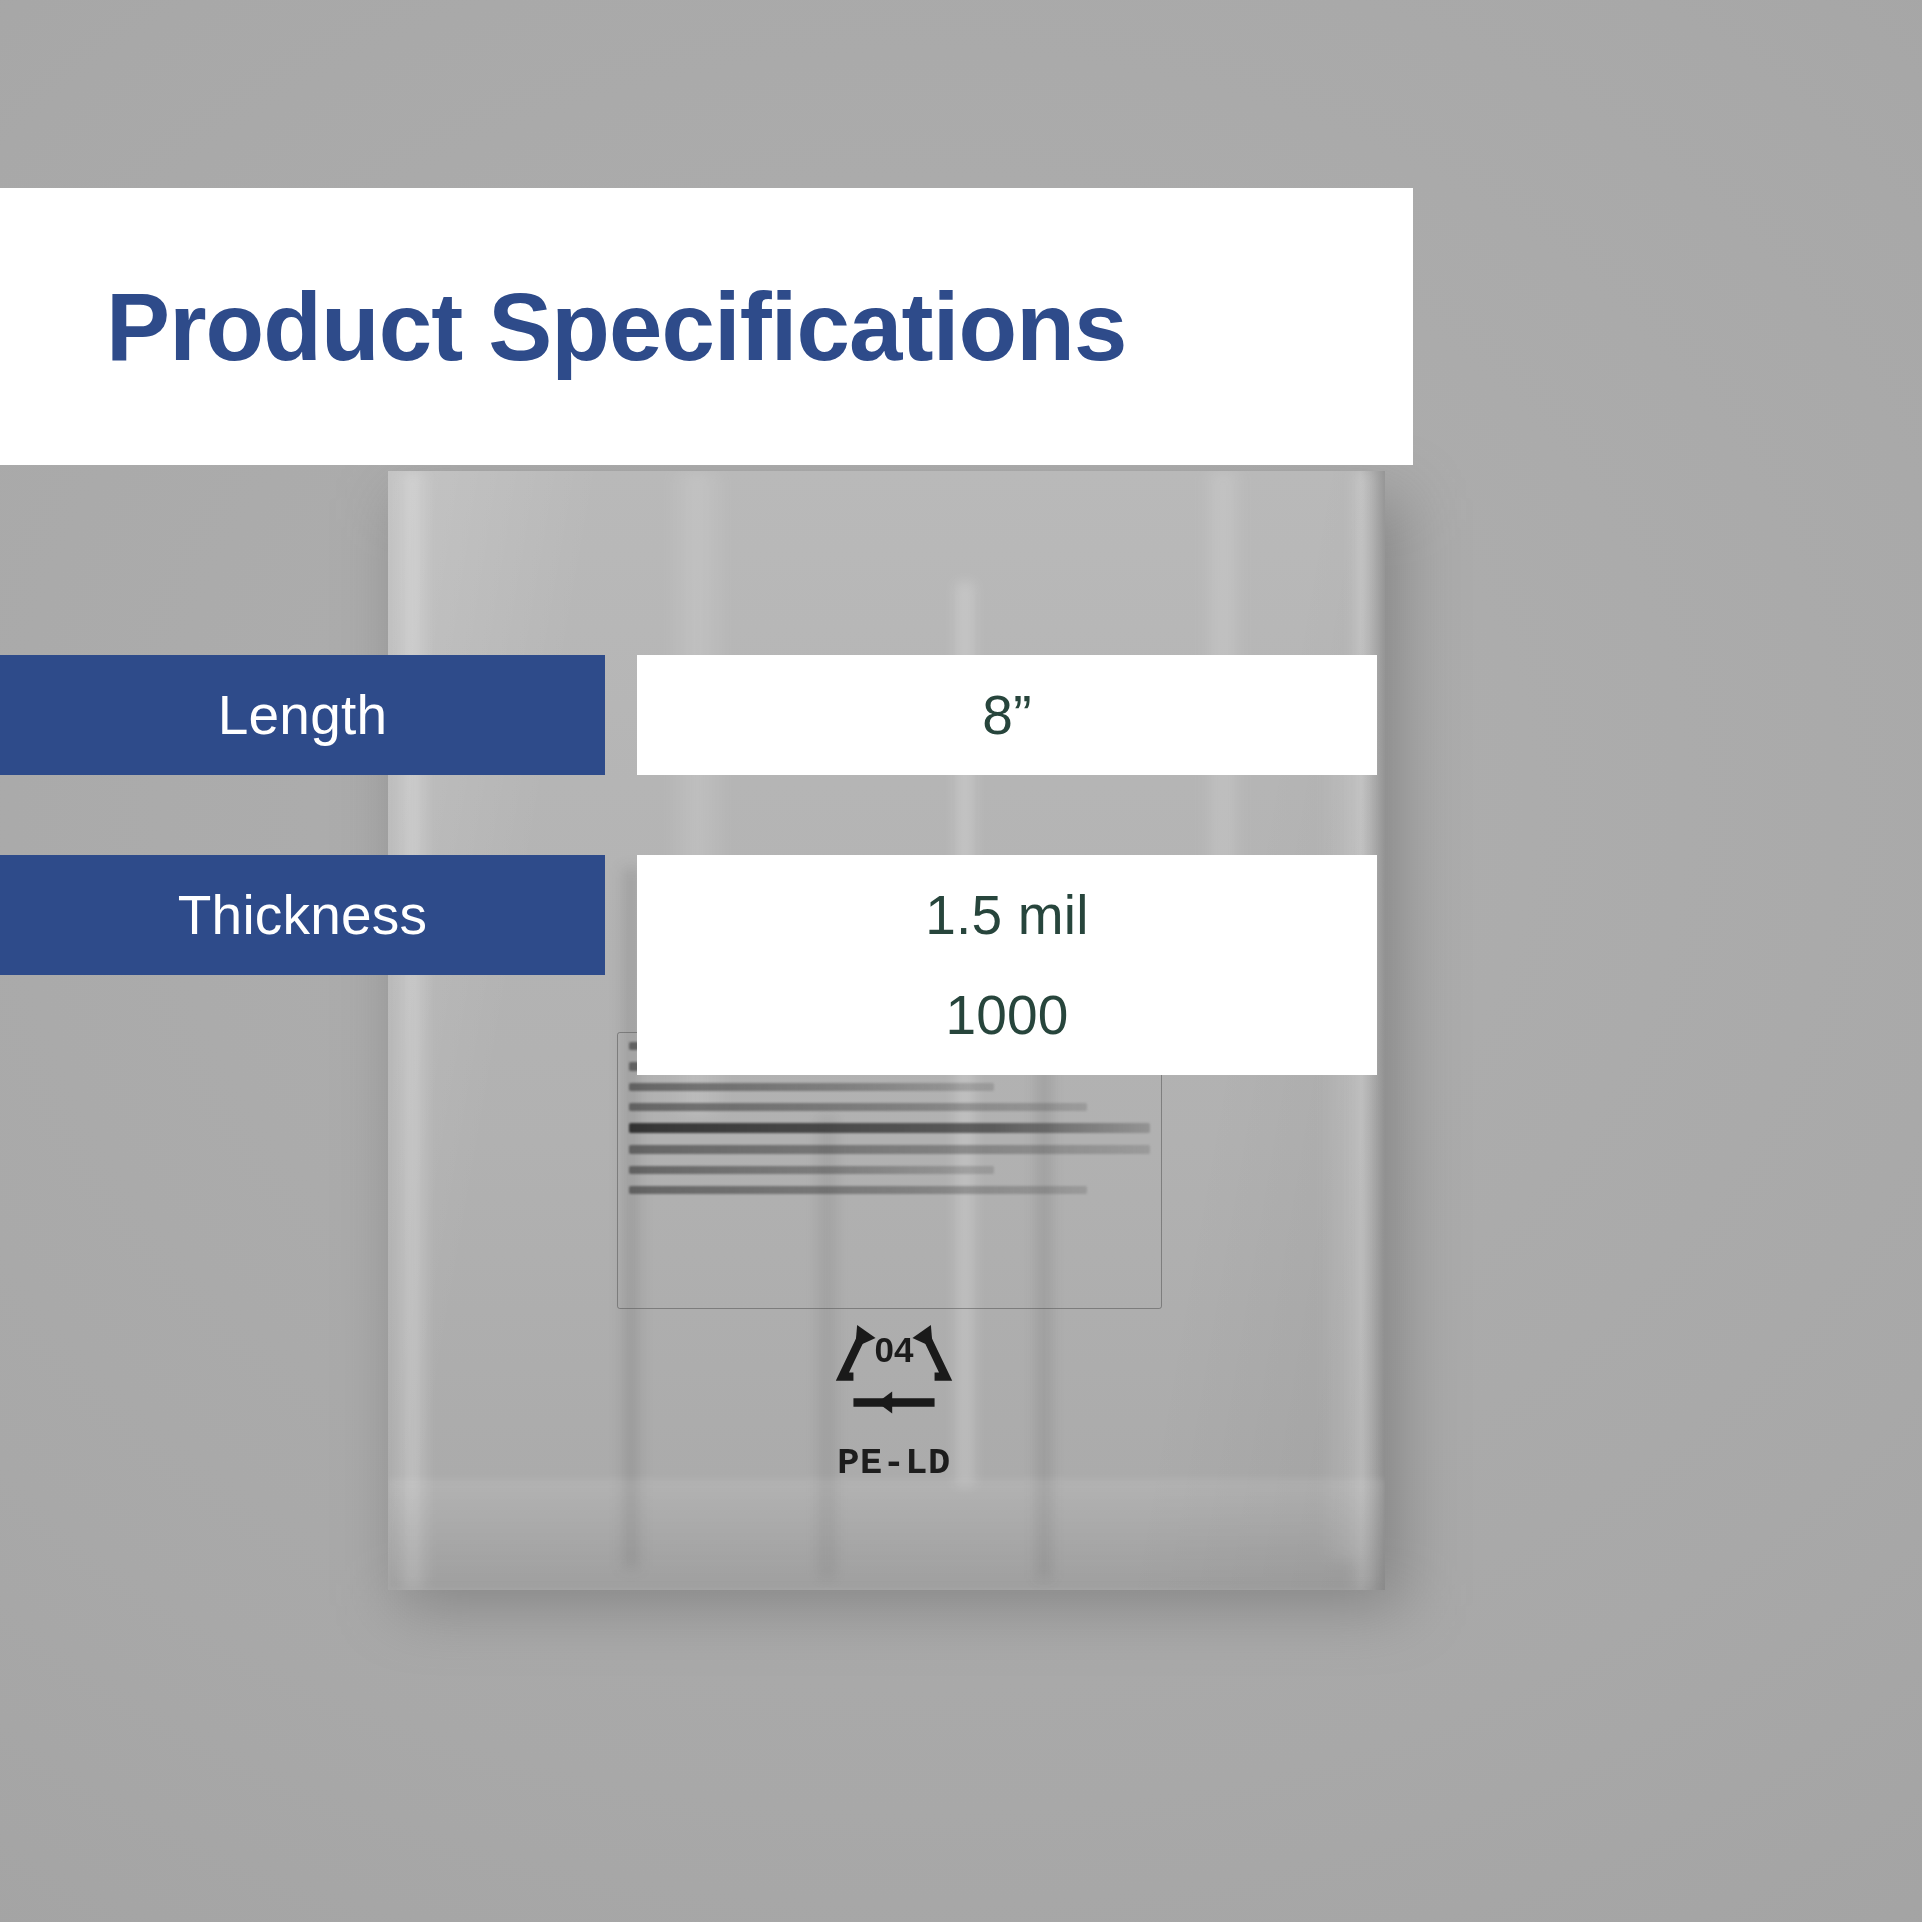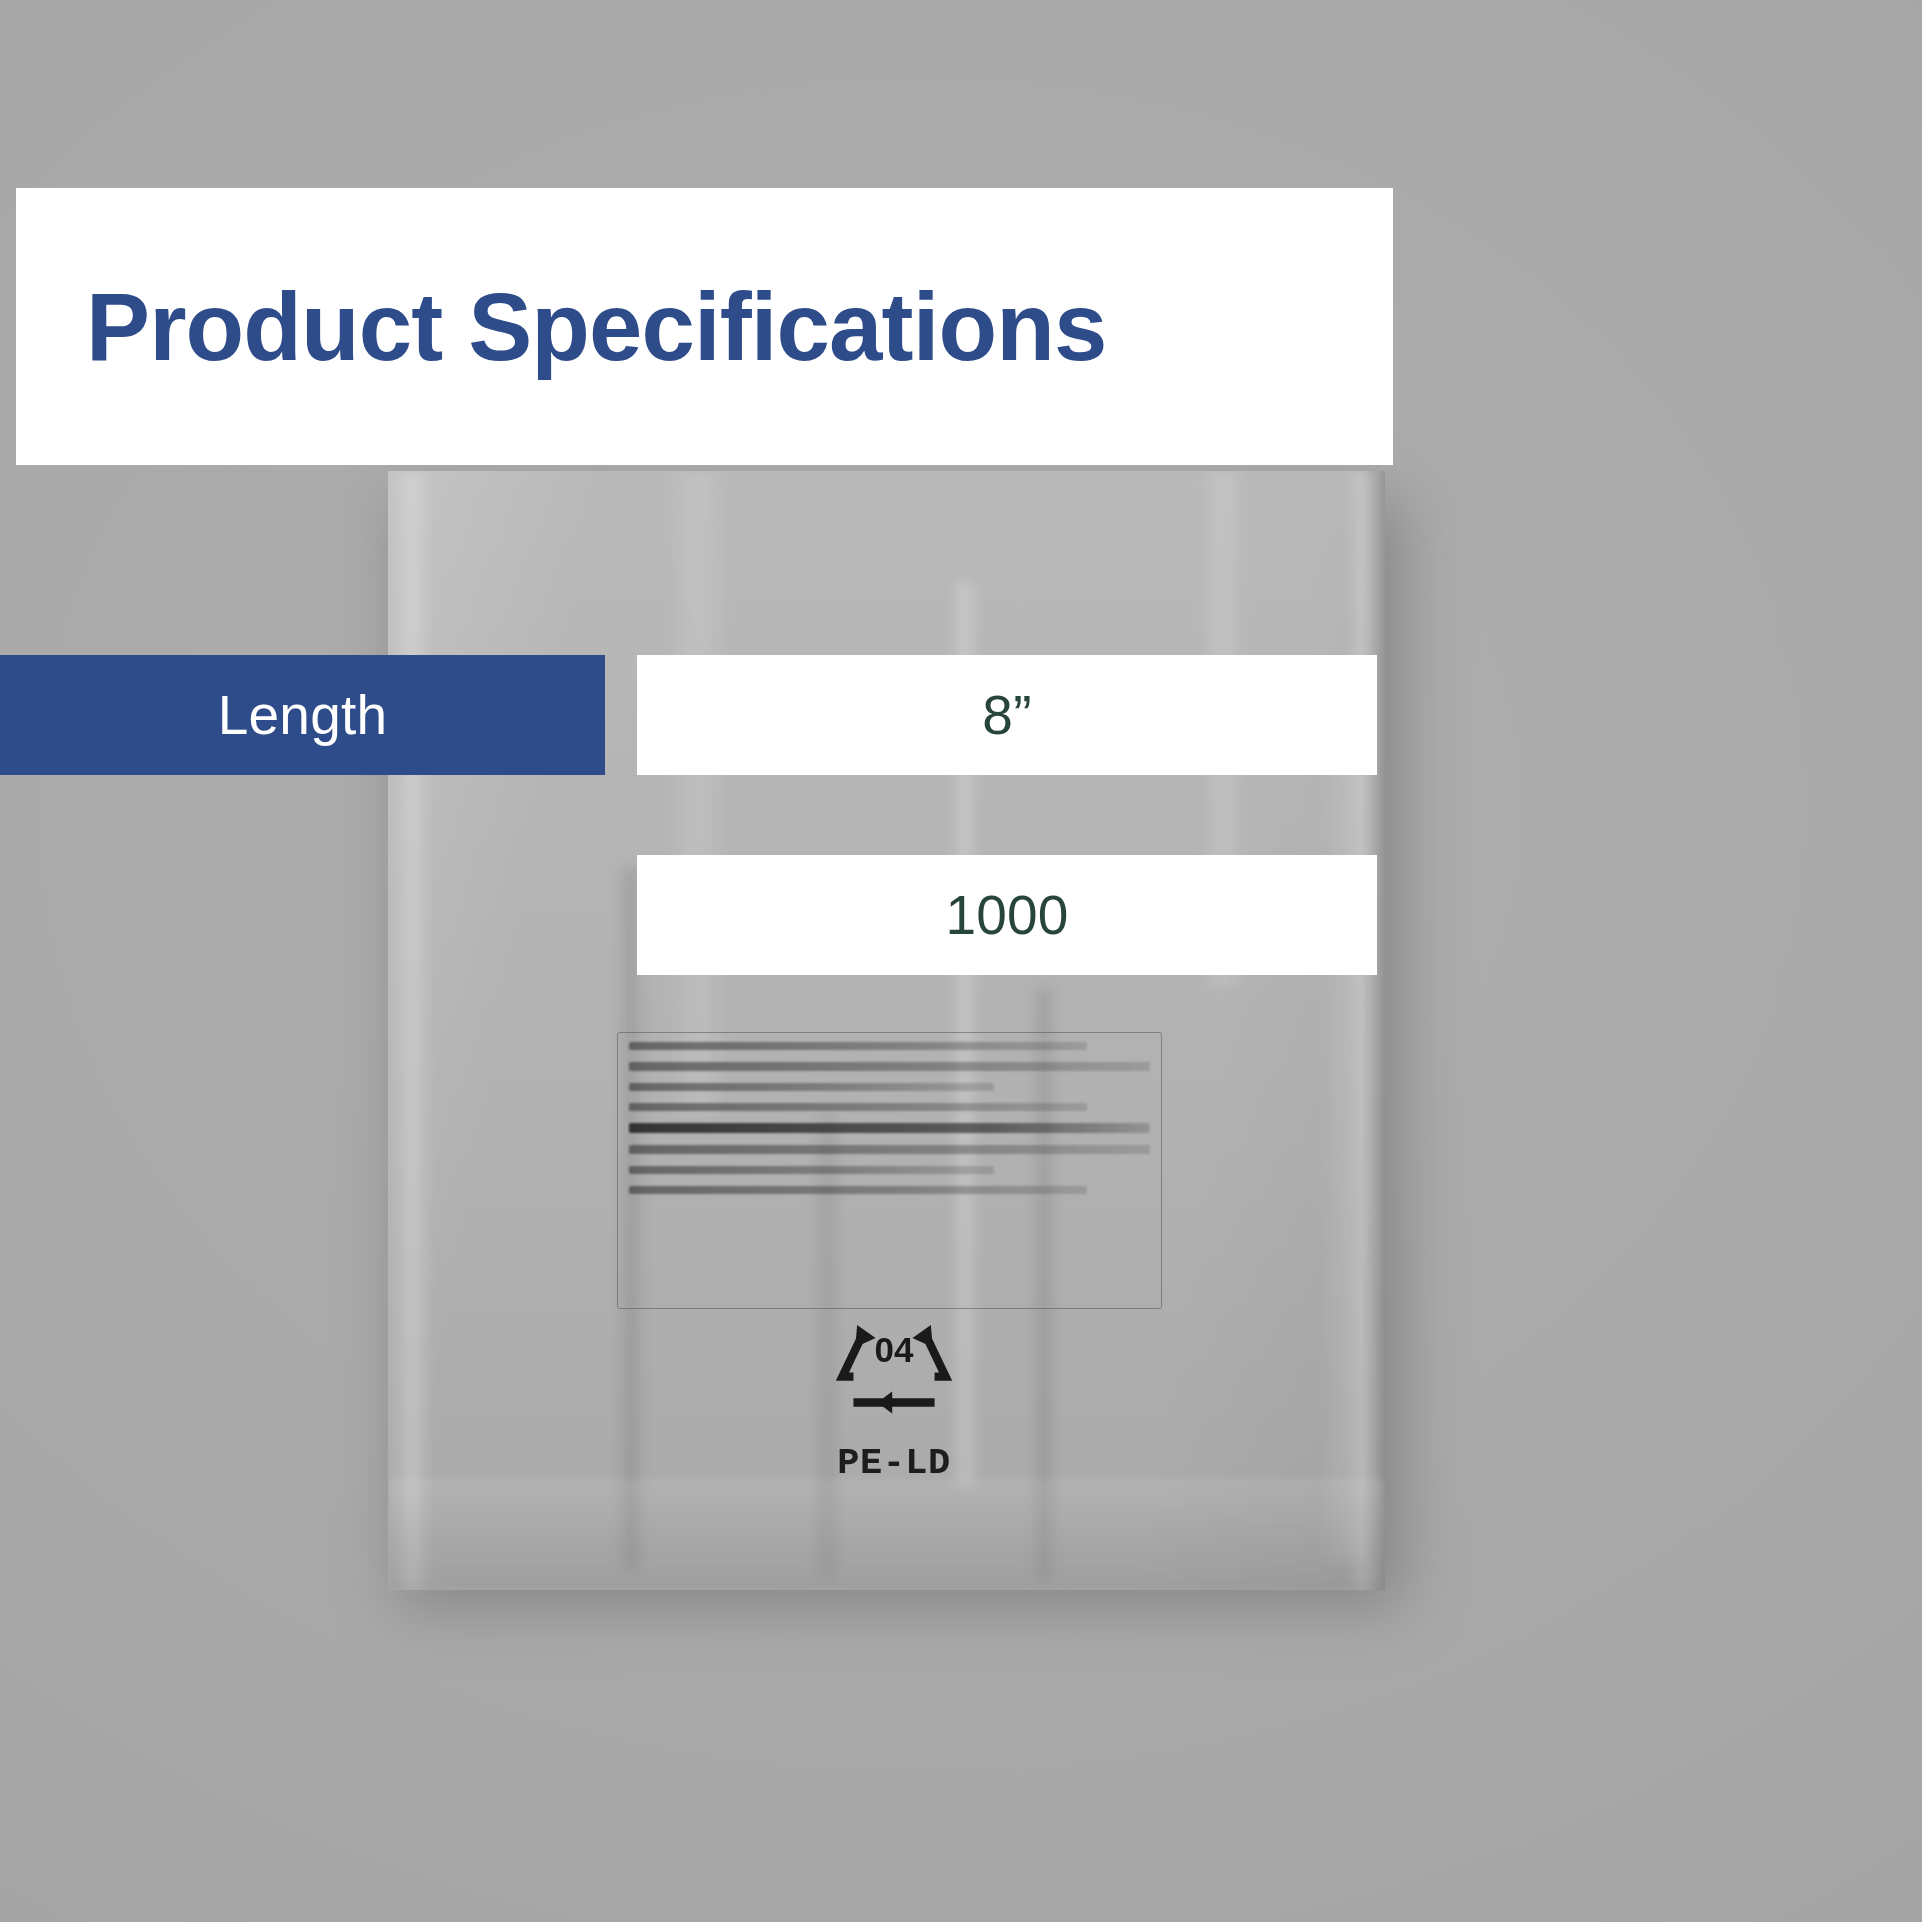--- a/index.html
+++ b/index.html
@@ -125,27 +125,28 @@
     font-size: 37px;
     color: #1d1d1d;
     letter-spacing: 0.5px;
     margin-top: 19px;
     filter: blur(0.4px);
   }
 
   
   .title-banner {
     position: absolute;
-    left: 16px;
+    left: 0;
     top: 188px;
     width: 1377px;
     height: 277px;
     background: #ffffff;
     display: flex;
     align-items: center;
+    padding-left: 36px;
   }
   .title-text {
     margin-left: 70px;
     font-family: "Liberation Sans", sans-serif;
     font-weight: bold;
     font-size: 96px;
     line-height: 1;
     color: #2e4b8a;
     letter-spacing: -0.9px;
     white-space: nowrap;
@@ -260,20 +261,28 @@
         <span class="spec-label-text">Length</span>
       </div>
       <div class="spec-value">
         <span class="spec-value-text">8”</span>
       </div>
     </div>
 
     <div class="spec-row">
     </div>
 
+    <div class="spec-row">
+      <div class="spec-label">
+        <span class="spec-label-text">Thickness</span>
+      </div>
+      <div class="spec-value">
+        <span class="spec-value-text">1.5 mil</span>
+      </div>
+    </div>
 
     <div class="spec-row">
       <div class="spec-value">
         <span class="spec-value-text">1000</span>
       </div>
     </div>
 
   </div>
 
 </div>

